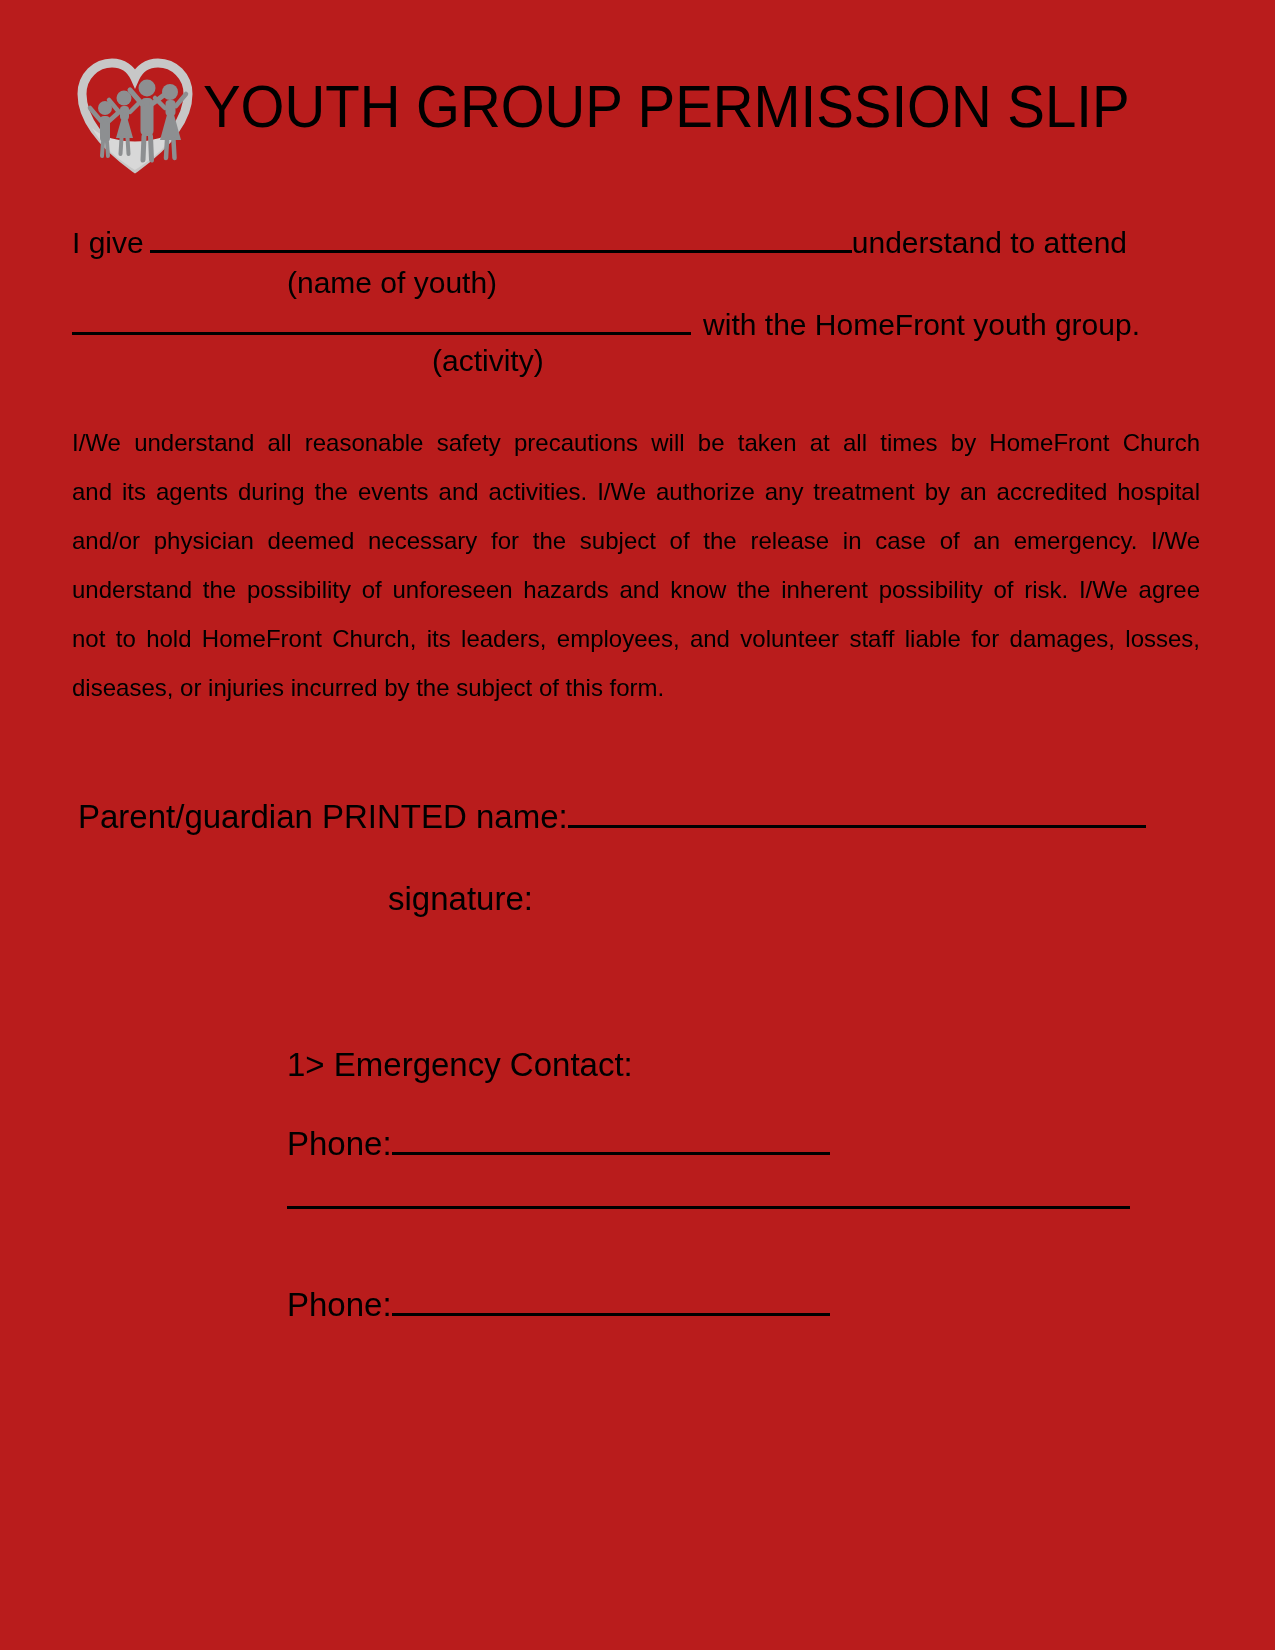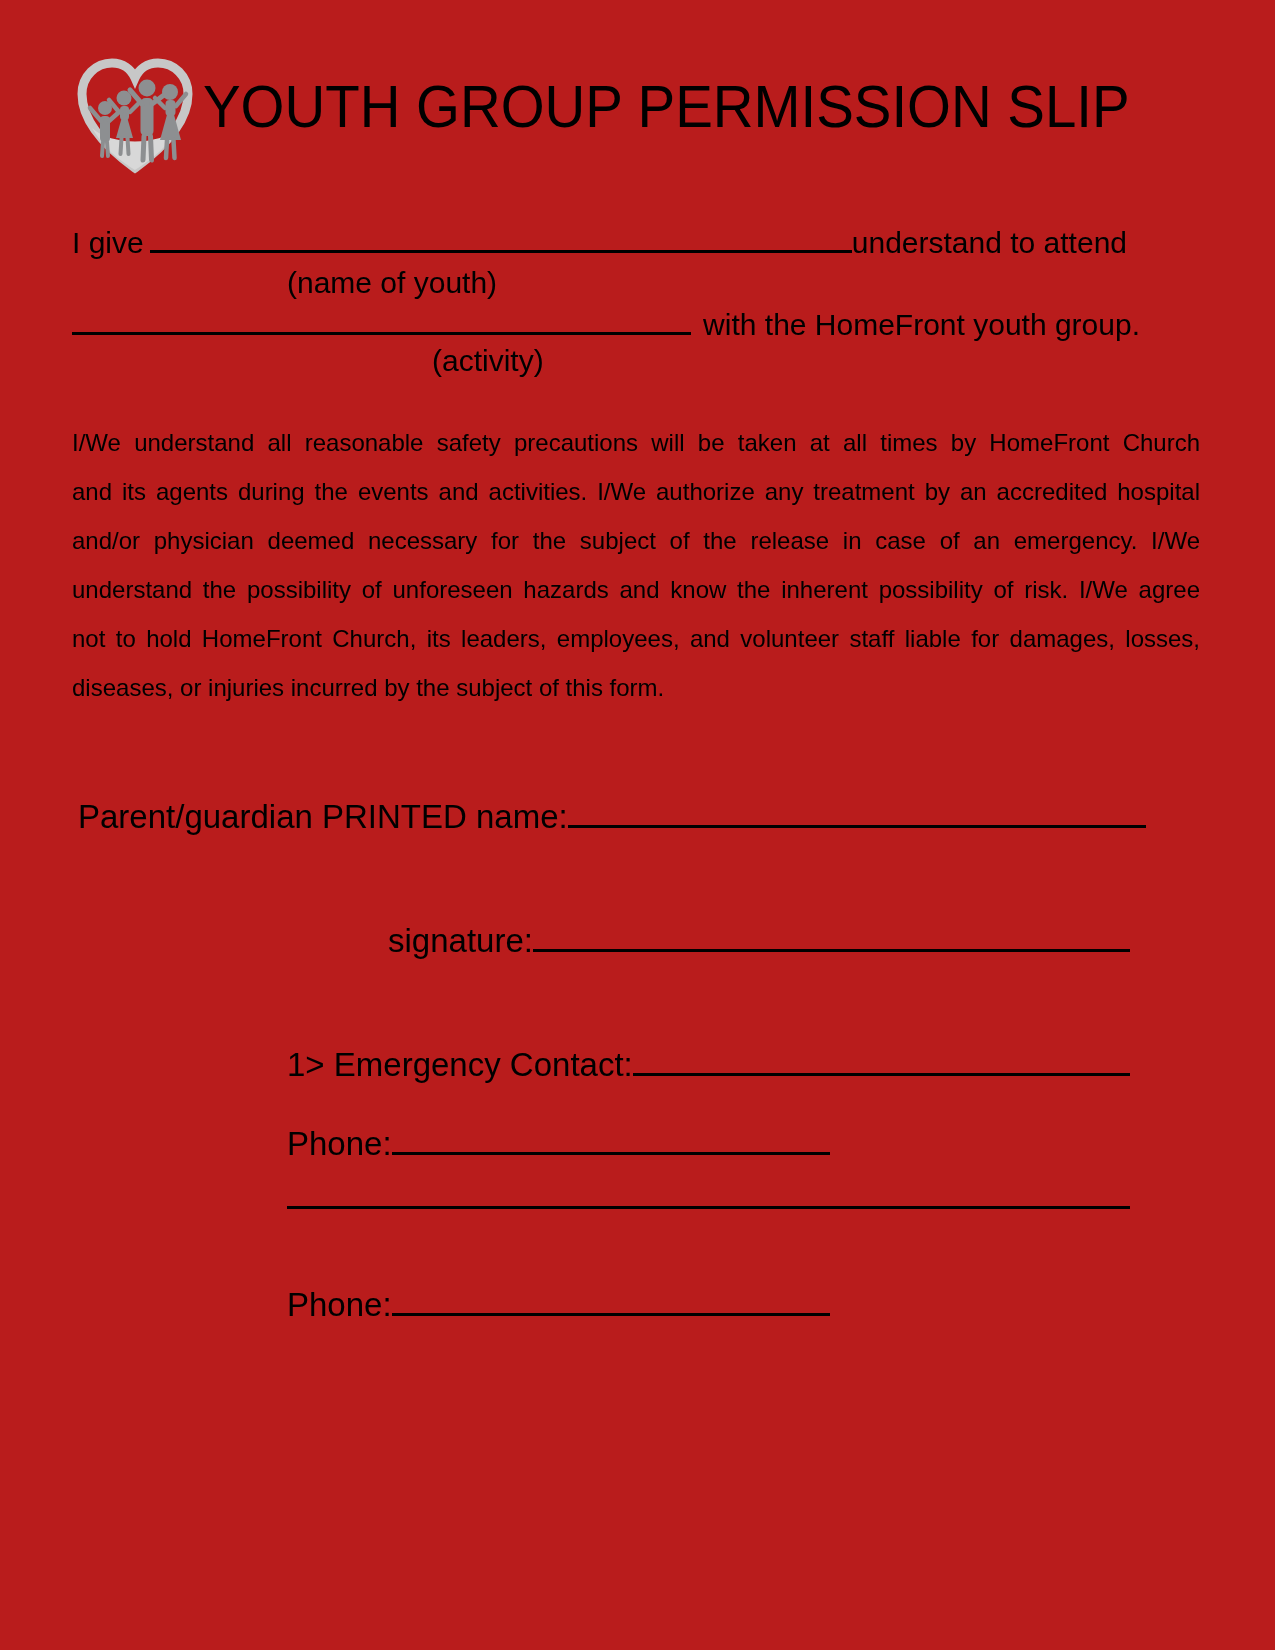--- a/index.html
+++ b/index.html
@@ -27,22 +27,22 @@
   
   .para { position:absolute; left:72px; top:418px; width:1128px; font-size:24px; line-height:49px; }
   .para .jline { text-align:justify; text-align-last:justify; white-space:normal; }
   .para .jline.last { text-align-last:left; }
   
   .r-give      { left:72px;  top:226px;  width:1055px; }
   .r-activity  { left:72px;  top:308px;  width:1068px; }
   .c-name      { left:287px; top:266px; }
   .c-activity  { left:432px; top:344px; }
   .r-printed   { left:78px;  top:798px;  width:1068px; }
-  .r-signature { left:388px; top:922px;  width:742px; }
-  .r-ec1       { left:287px; top:1046px; width:843px; }
+  .r-signature { left:388px; top:880px;  width:742px;flex-direction:column; }
+  .r-ec1       { left:287px; top:1046px; width:843px;flex-direction:column; }
   .r-phone1    { left:287px; top:1125px; width:543px; }
   .r-ec2       { left:287px; top:1206px; width:843px; }
   .r-phone2    { left:287px; top:1286px; width:543px; }
 </style>
 </head>
 <body>
 
 <div class="page">
 
   <svg class="logo" viewBox="0 0 126 136" aria-hidden="true">

